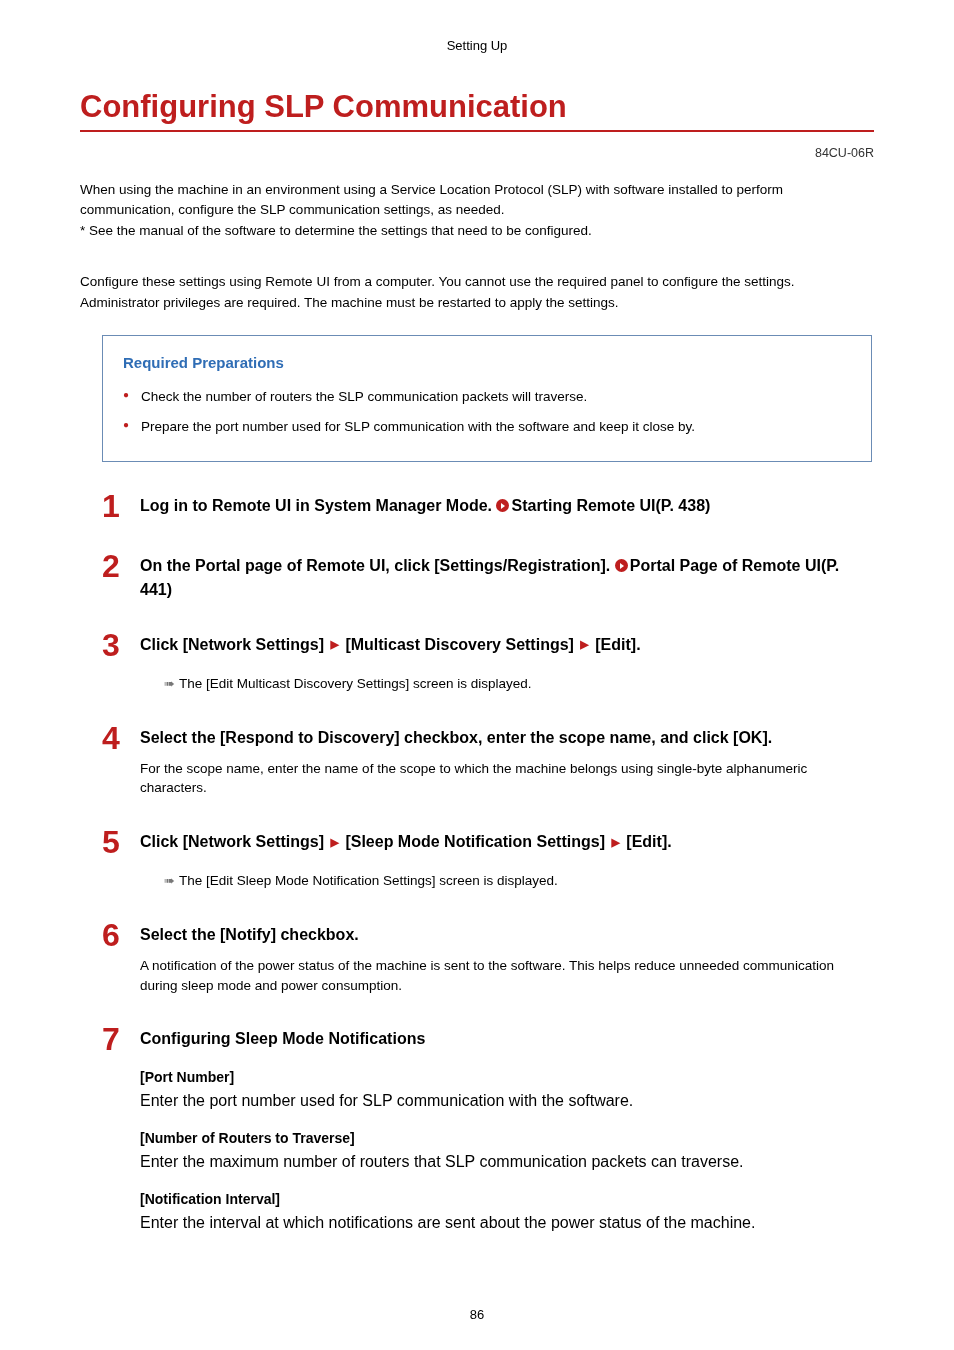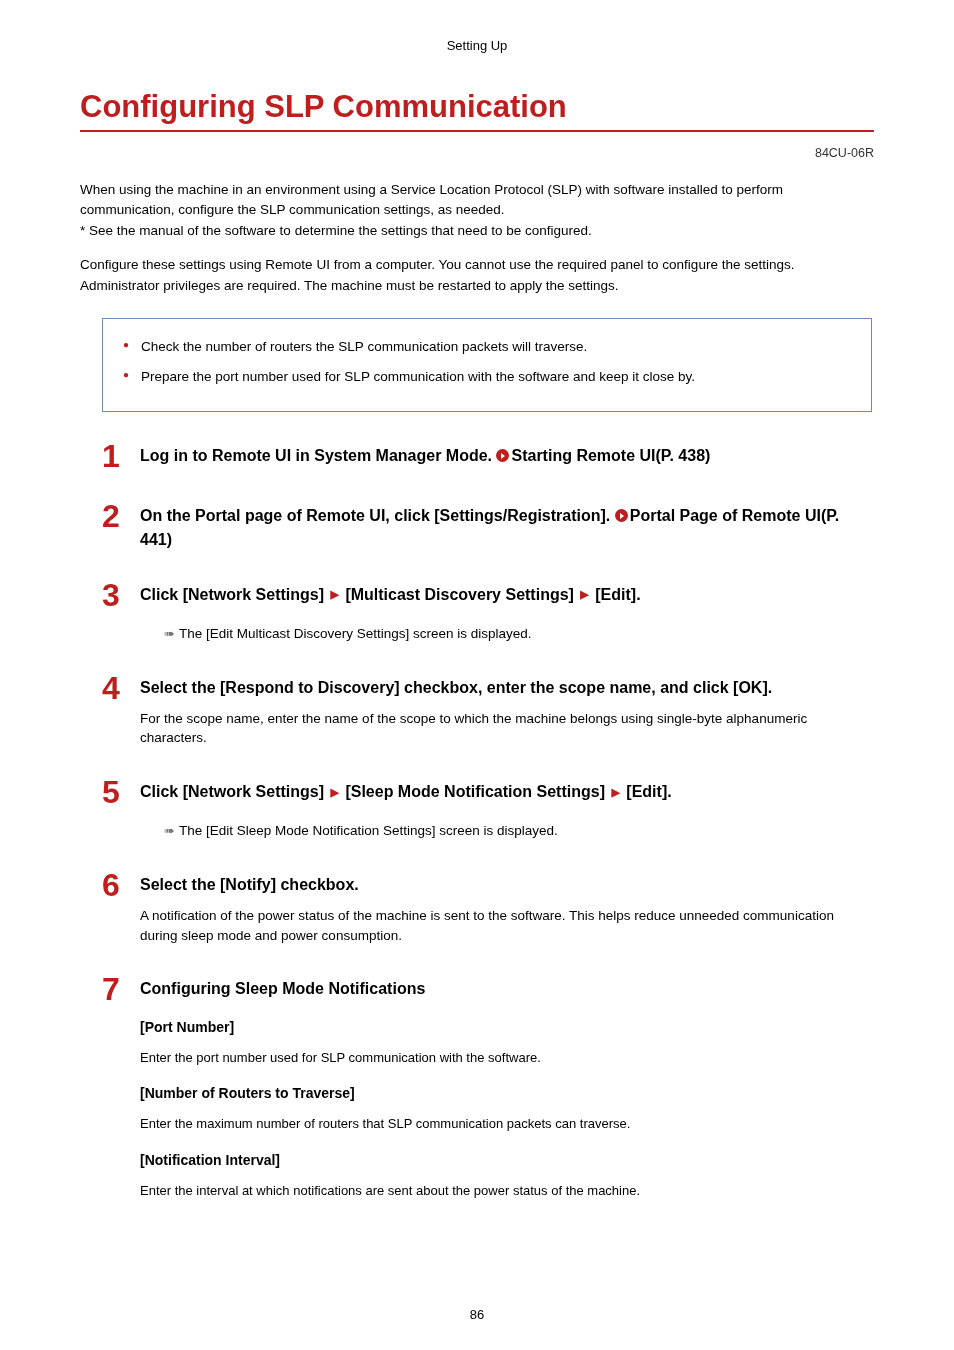--- a/index.html
+++ b/index.html
@@ -32,21 +32,21 @@
     text-align: right;
     font-size: 12.5px;
     color: #333;
     margin-bottom: 20px;
   }
   .intro p {
     font-size: 13.5px;
     line-height: 1.45;
     margin-bottom: 2px;
   }
-  .intro-block { margin-bottom: 14px; }
+  .intro-block { margin-bottom: 31px; }
   .req-box {
     border: 1px solid #6b8cb5;
     margin: 22px 0 20px 22px;
     padding: 18px 20px 14px 20px;
     width: 770px;
   }
   .req-title {
     color: #2f6db5;
     font-size: 15px;
     font-weight: bold;
@@ -136,23 +136,23 @@
     color: #777;
     font-size: 13px;
     margin-right: 4px;
   }
   .sub-heading {
     font-weight: bold;
     font-size: 14px;
     margin-top: 18px;
   }
   .sub-desc {
-    font-size: 13px;
-    line-height: 1.45;
-    margin-top: 14px;
+    font-size: 16px;
+    line-height: 1.45;
+    margin-top: 4px;
   }
   .page-num {
     position: absolute;
     bottom: 28px;
     width: 100%;
     text-align: center;
     font-size: 13px;
   }
 </style>
 </head>
@@ -167,20 +167,21 @@
   <div class="intro intro-block">
     <p>When using the machine in an environment using a Service Location Protocol (SLP) with software installed to perform communication, configure the SLP communication settings, as needed.</p>
     <p>* See the manual of the software to determine the settings that need to be configured.</p>
   </div>
   <div class="intro">
     <p>Configure these settings using Remote UI from a computer. You cannot use the required panel to configure the settings.</p>
     <p>Administrator privileges are required. The machine must be restarted to apply the settings.</p>
   </div>
 
   <div class="req-box">
+    <div class="req-title">Required Preparations</div>
     <ul class="req-list">
       <li>Check the number of routers the SLP communication packets will traverse.</li>
       <li>Prepare the port number used for SLP communication with the software and keep it close by.</li>
     </ul>
   </div>
 
   <div class="step">
     <div class="step-num">1</div>
     <div class="step-body">
       <div class="step-heading">

